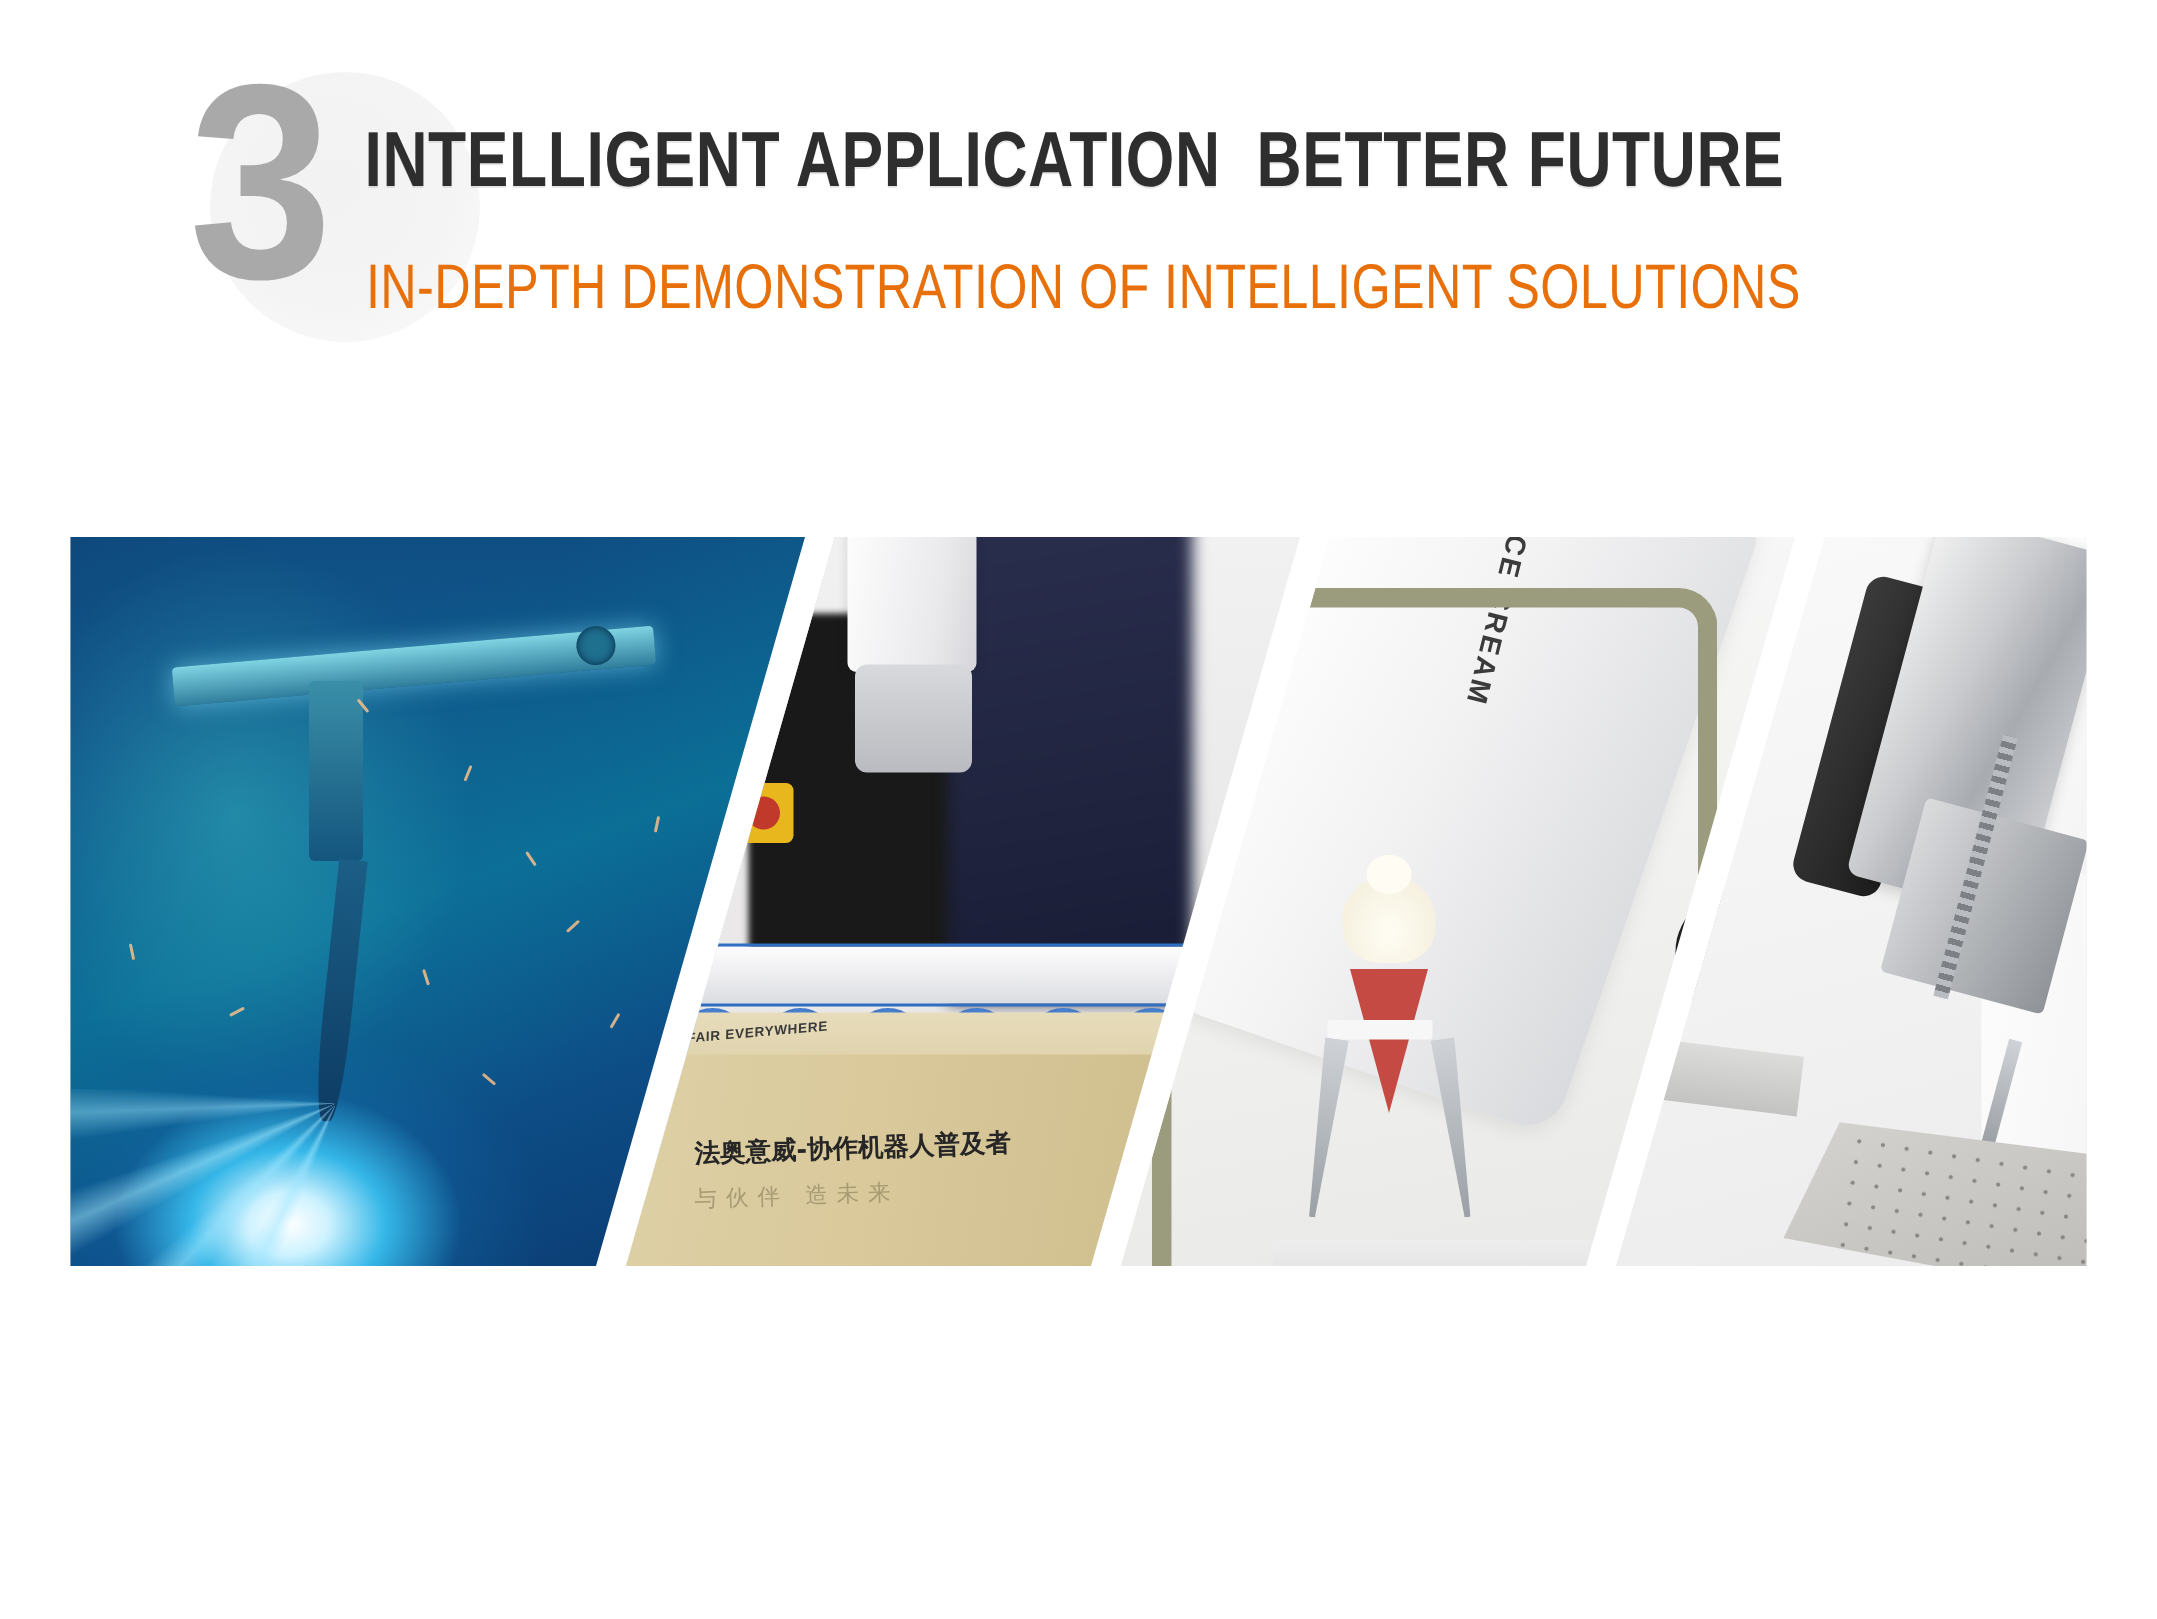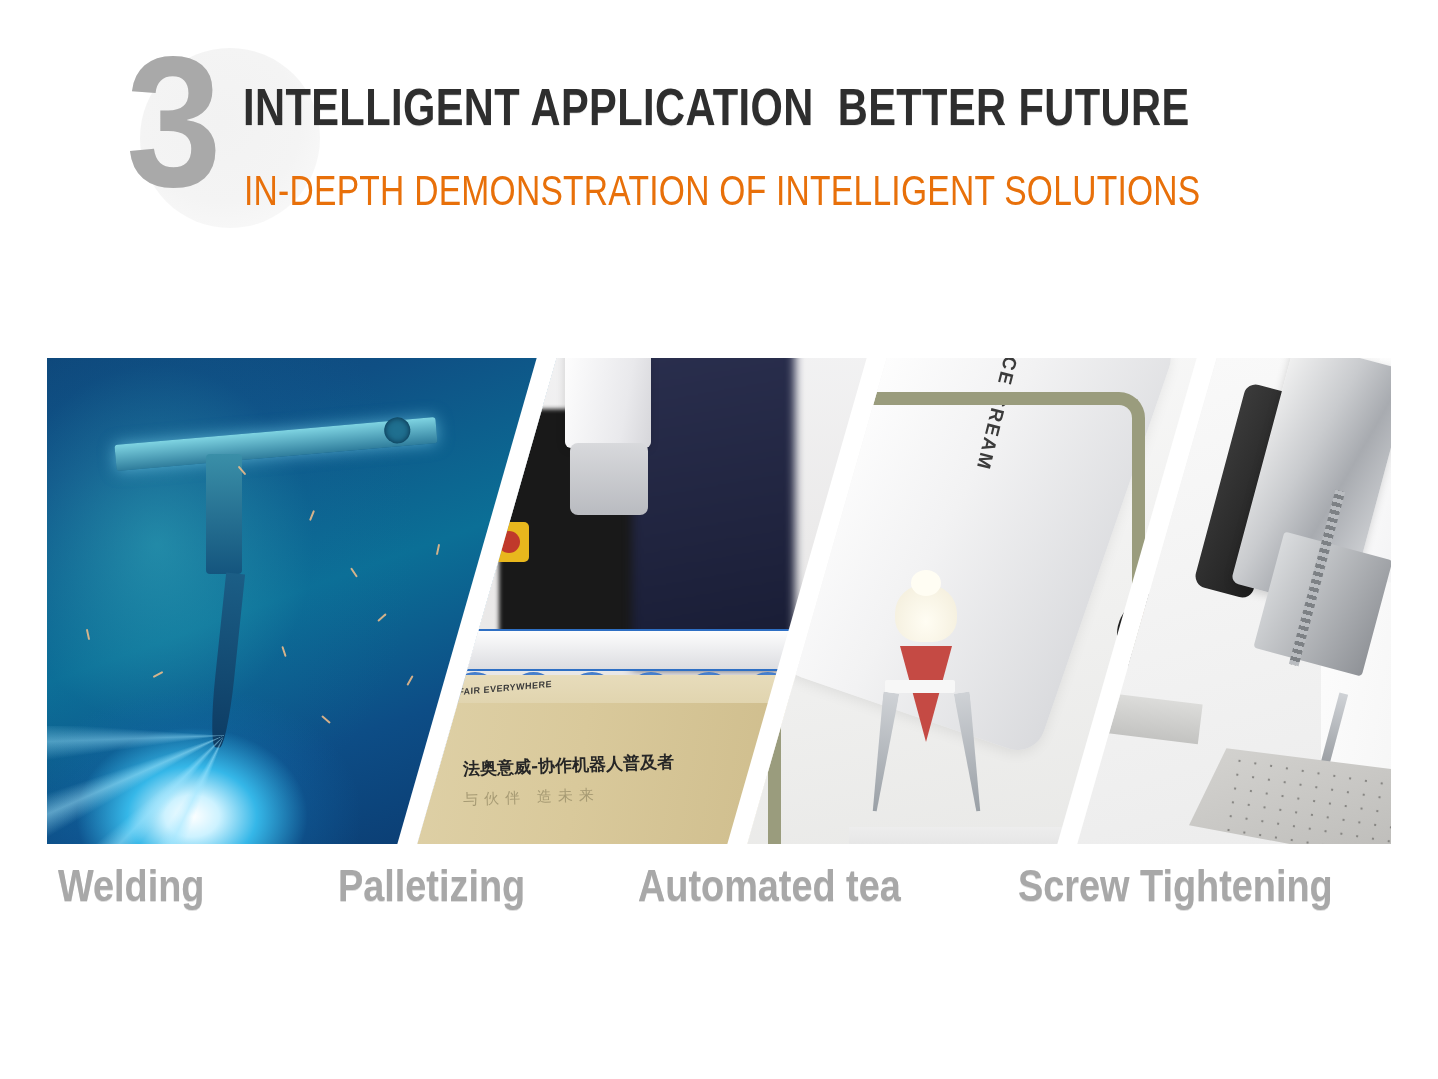--- a/index.html
+++ b/index.html
@@ -420,20 +420,14 @@
         <div class="plate"></div>
         <div class="plate-dots"></div>
       </div>
     </div>
 
     <div class="sep s1"></div>
     <div class="sep s2"></div>
     <div class="sep s3"></div>
   </div>
 
-  <div class="labels">
-    <div class="label lb1">Welding</div>
-    <div class="label lb2">Palletizing</div>
-    <div class="label lb3">Automated tea</div>
-    <div class="label lb4">Screw Tightening</div>
-  </div>
 
 </div>
 
 </body></html>

